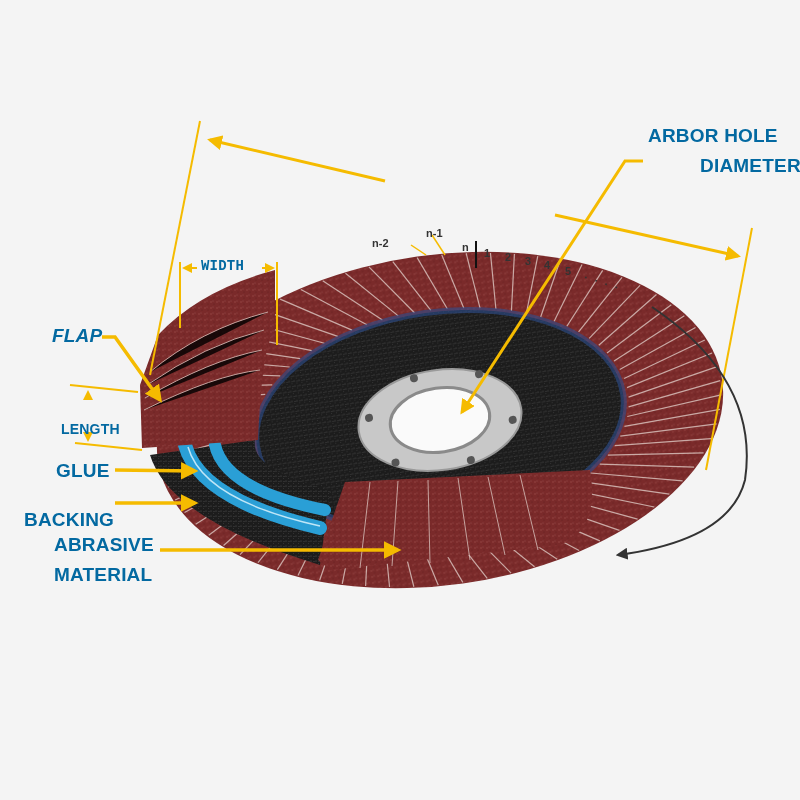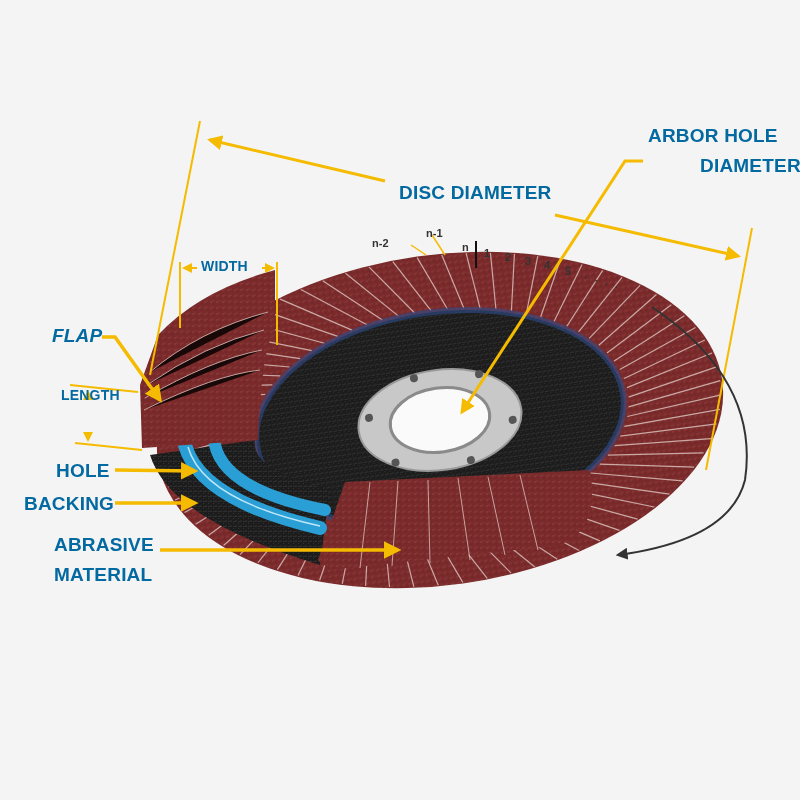--- a/index.html
+++ b/index.html
@@ -195,28 +195,27 @@
     <g stroke="#f5bb00" stroke-width="1.5" fill="none">
       <line x1="432" y1="235" x2="445" y2="255"></line>
       <line x1="411" y1="245" x2="426" y2="255"></line>
     </g>
     <line x1="476" y1="241" x2="476" y2="268" stroke="#111" stroke-width="2"></line>
 
     <path d="M652,307 Q760,380 745,480 Q730,540 618,555" fill="none" stroke="#333" stroke-width="2" marker-end="url(#darrow)"></path>
   </svg>
 
   
-  <div class="lbl" style="left:399px; top:183px;">DISC DIAMETER</div>
   <div class="lbl" style="left:648px; top:126px;">ARBOR HOLE</div>
   <div class="lbl" style="left:680px; top:156px;margin-left:20px;">DIAMETER</div>
-  <div class="lbl sm" style="left:201px; top:259px;">WIDTH</div>
+  <div class="lbl sm" style="left:201px; top:259px;font-family:Liberation Mono, monospace;">WIDTH</div>
   <div class="lbl" style="left:52px; top:326px;font-style:italic;">FLAP</div>
-  <div class="lbl sm" style="left:61px; top:388px;">LENGTH</div>
-  <div class="lbl" style="left:56px; top:461px;">HOLE</div>
-  <div class="lbl" style="left:24px; top:494px;">BACKING</div>
+  <div class="lbl sm" style="left:61px; top:422px;">LENGTH</div>
+  <div class="lbl" style="left:56px; top:461px;">GLUE</div>
+  <div class="lbl" style="left:24px; top:510px;">BACKING</div>
   <div class="lbl" style="left:54px; top:535px;">ABRASIVE</div>
   <div class="lbl" style="left:54px; top:565px;text-align:right;">MATERIAL</div>
 
   
   <div>
     <span class="seq" style="left:372px; top:238px;">n-2</span>
     <span class="seq" style="left:410px; top:228px;margin-left:16px;">n-1</span>
     <span class="seq" style="left:462px; top:242px;">n</span>
     <span class="seq" style="left:484px; top:248px;">1</span>
     <span class="seq" style="left:505px; top:252px;">2</span>

